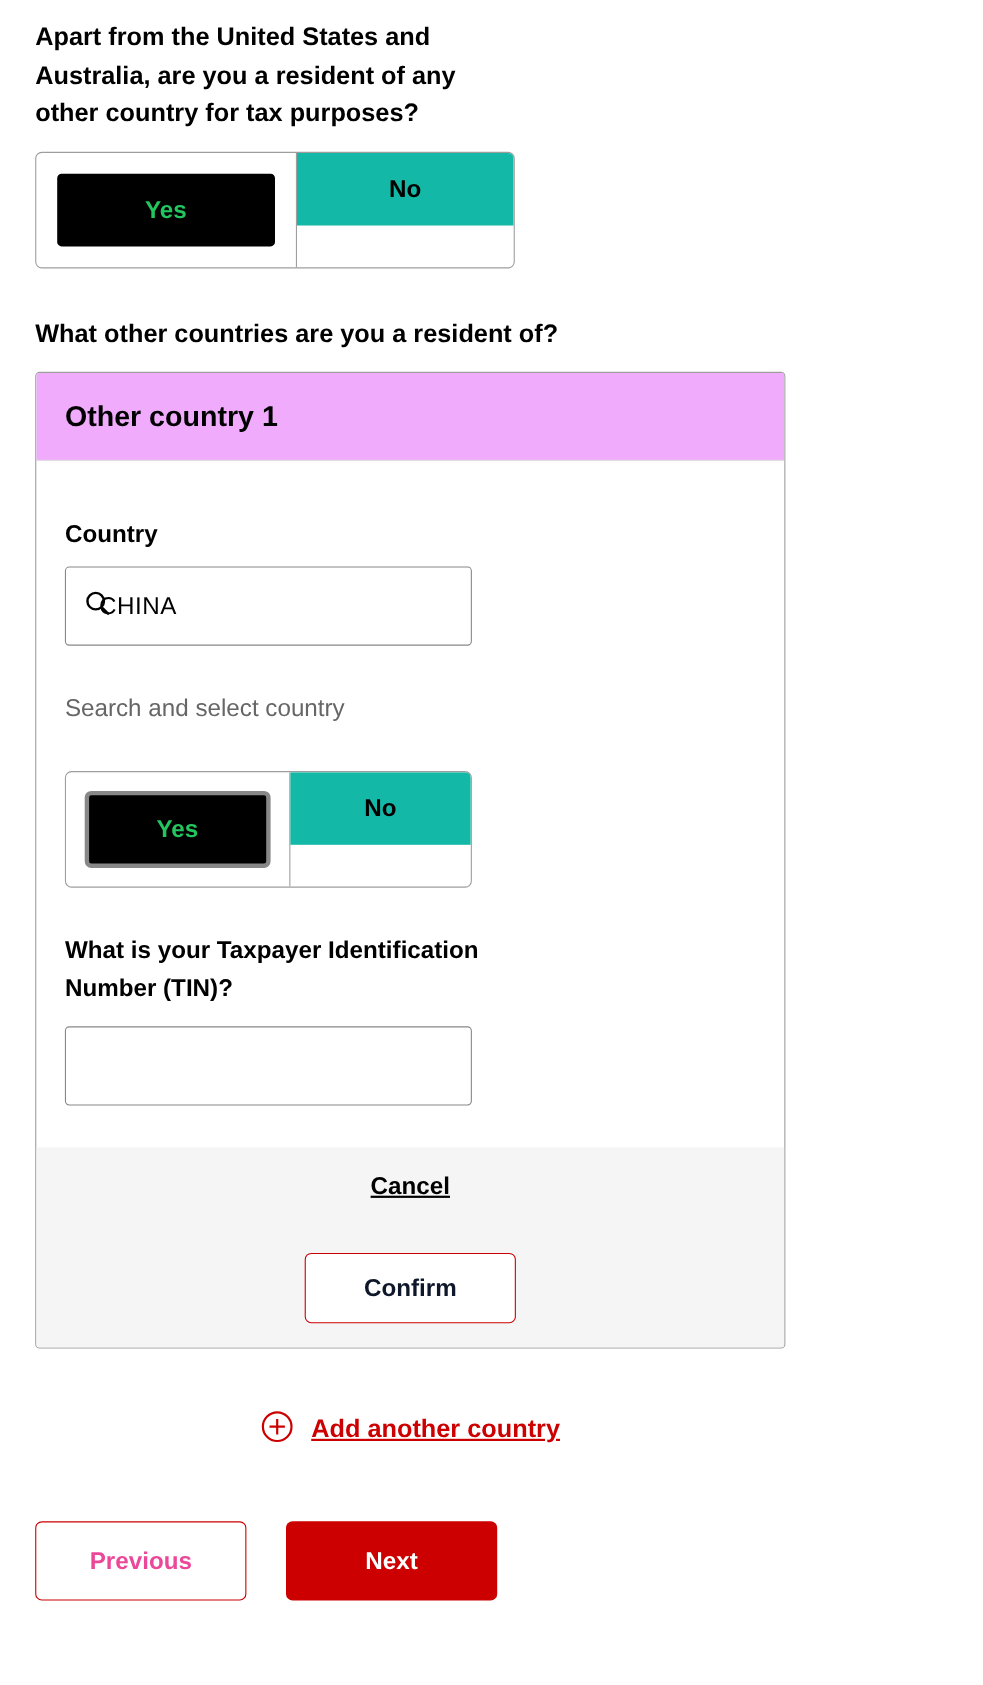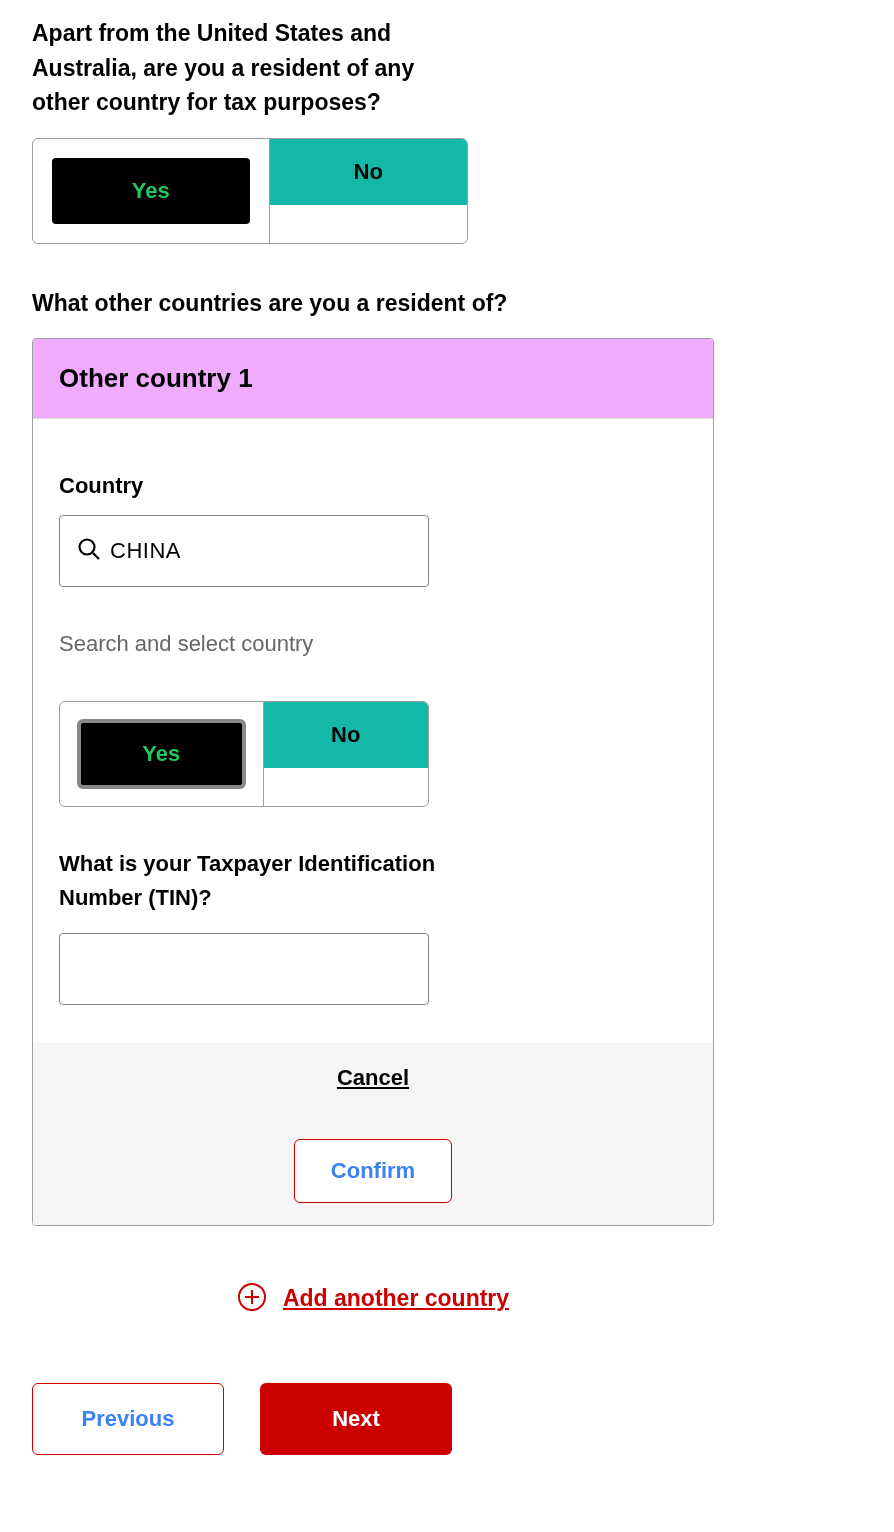--- a/index.html
+++ b/index.html
@@ -92,21 +92,21 @@
     .search-wrapper {
       position: relative;
       width: 370px;
       margin-bottom: 18px;
     }
     .search-input {
       width: 100%;
       height: 72px;
       border: 1px solid #888888;
       border-radius: 4px;
-      padding-left: 50px;
+      padding-left: 30px;
       font-size: 22px;
       font-weight: 400;
       letter-spacing: 0.5px;
     }
     .search-icon {
       position: absolute;
       left: 18px;
       top: 50%;
       transform: translateY(-50%);
     }
@@ -139,26 +139,26 @@
     .cancel-link {
       font-size: 22px;
       font-weight: 700;
       text-decoration: underline;
       color: #000000;
       cursor: pointer;
       background: none;
       border: none;
     }
     .confirm-btn {
-      width: 158px;
+      width: 192px;
       height: 64px;
       border: 1.5px solid #cc0000;
       border-radius: 6px;
       background: #ffffff;
-      color: #3b82f6;
+      color: #0f172a;
       font-size: 22px;
       font-weight: 700;
       cursor: pointer;
     }
     .add-country-row {
       width: 682px;
       display: flex;
       justify-content: center;
       margin-top: 56px;
       margin-bottom: 68px;
@@ -185,21 +185,21 @@
       width: 192px;
       height: 72px;
       border-radius: 6px;
       font-size: 22px;
       font-weight: 700;
       cursor: pointer;
     }
     .nav-btn.prev {
       background: #ffffff;
       border: 1.5px solid #cc0000;
-      color: #3b82f6;
+      color: #ec4899;
     }
     .nav-btn.next {
       background: #cc0000;
       border: none;
       color: #ffffff;
     }
   </style>
 </head>
 <body>
 

